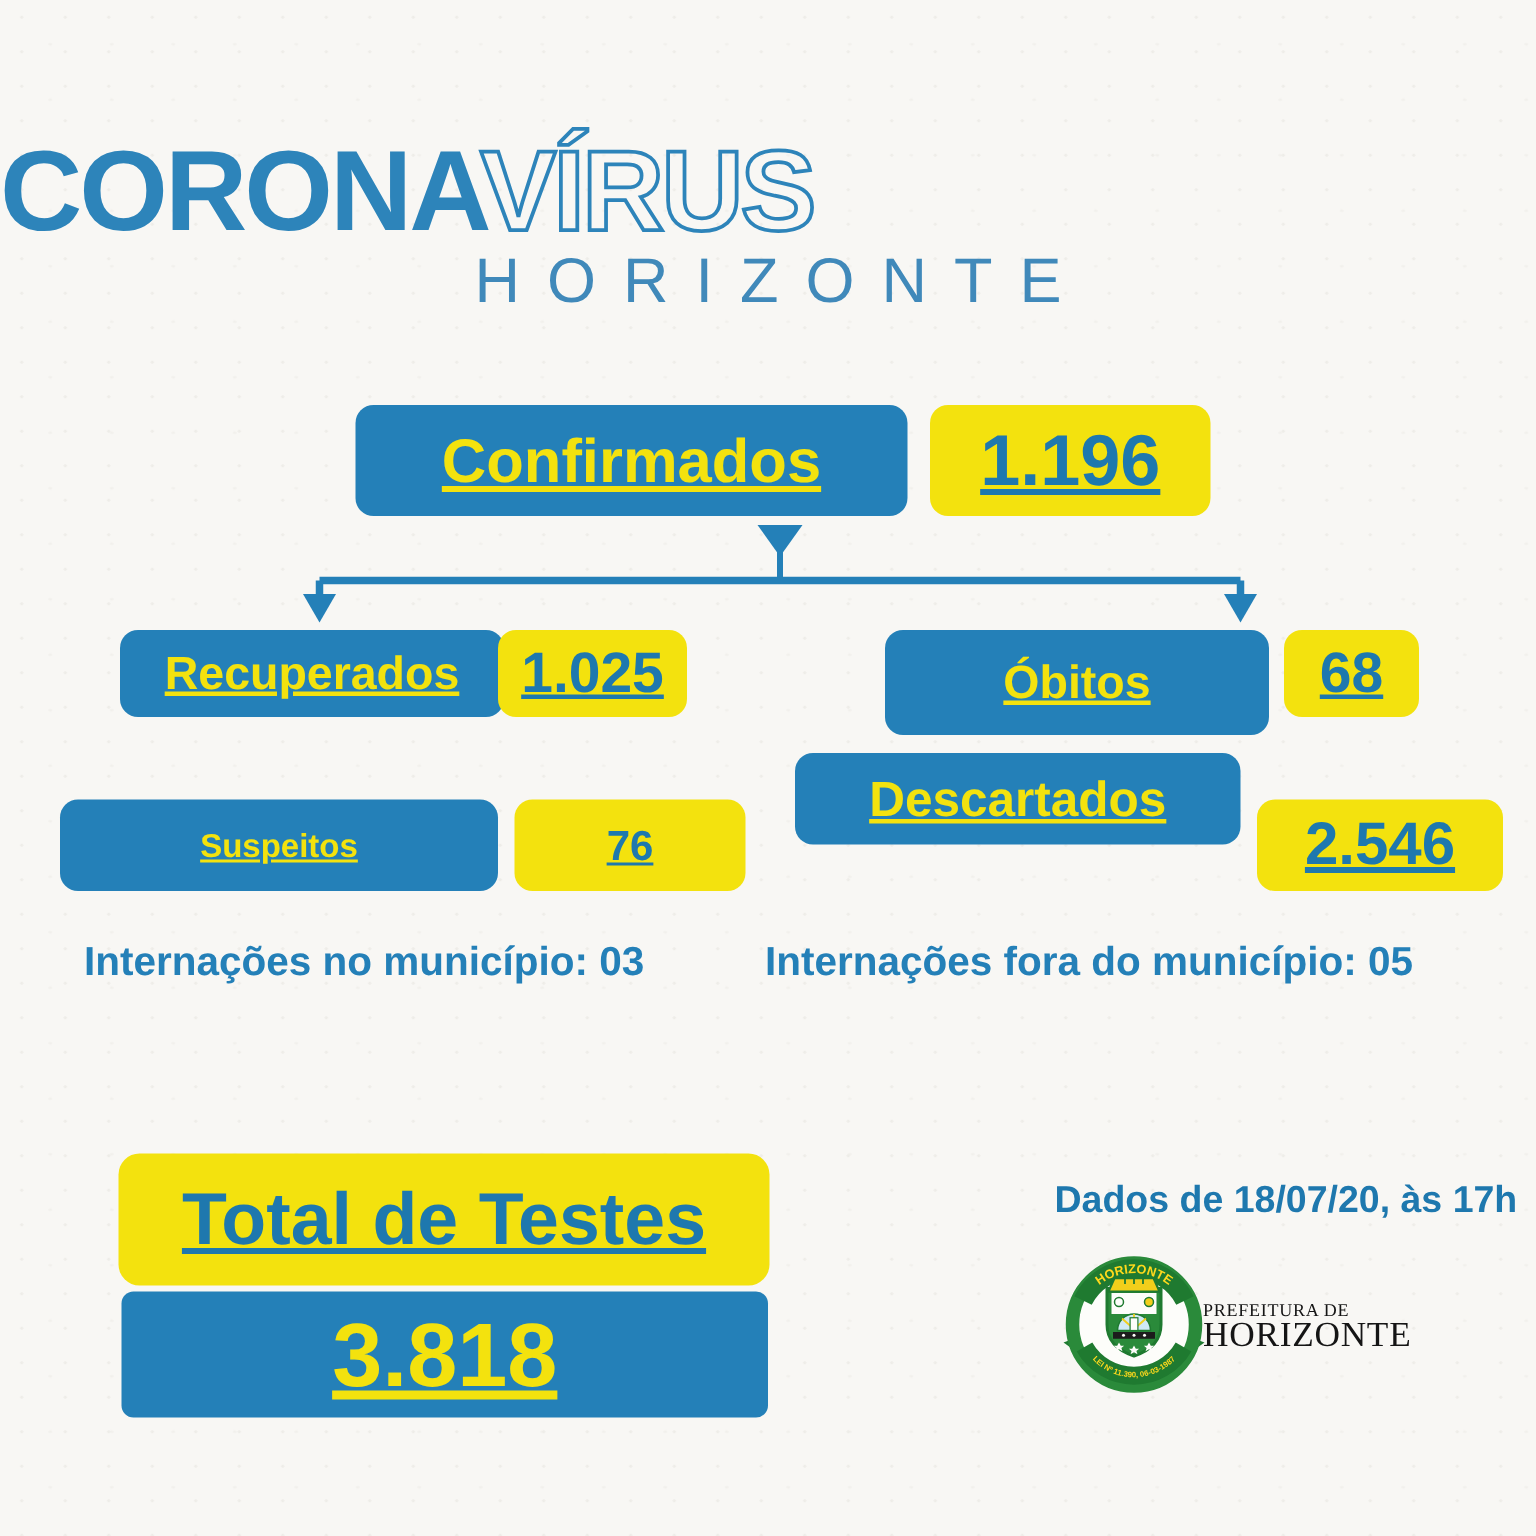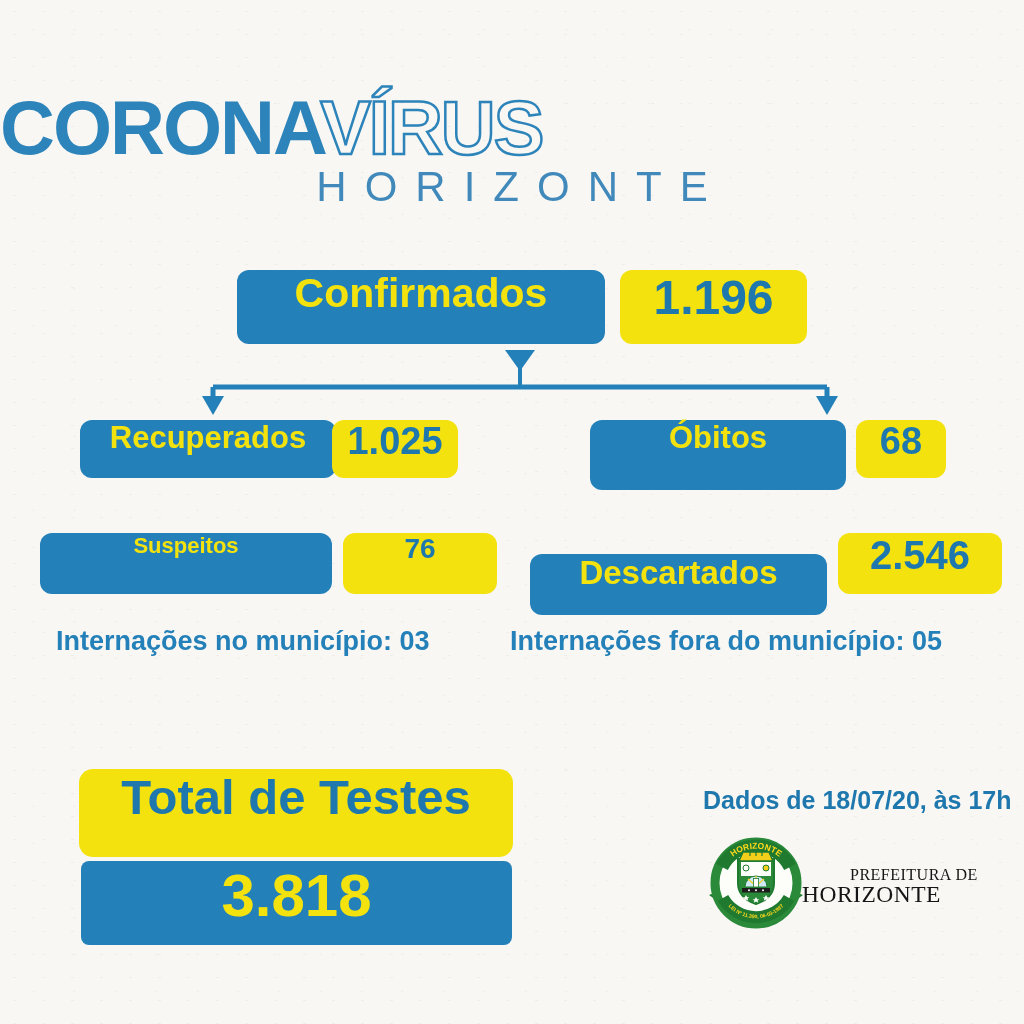--- a/index.html
+++ b/index.html
@@ -51,38 +51,38 @@
     left:0;right:0;top:163px;
     text-align:center;
     font-size:42px;font-weight:400;
     letter-spacing:18px;text-indent:18px;
     color:var(--subtitle-blue);
     white-space:nowrap;
   }
 
   
   .box{
-    display:flex;align-items:flex-start;justify-content:center;
+    display:flex;align-items:center;justify-content:center;
     border-radius:12px;
-    font-weight:bold;white-space:nowrap;
+    font-weight:bold;white-space:nowrap;text-decoration:underline;
   }
   .box.blue{background:var(--blue);color:var(--yellow);}
   .box.yellow{background:var(--yellow);color:var(--blue-text);}
 
   .conf-label {left:237px;top:270px;width:368px;height:74px;font-size:41px;}
   .conf-value {left:620px;top:270px;width:187px;height:74px;font-size:48px;}
 
   .rec-label  {left:80px; top:420px;width:256px;height:58px;font-size:31px;}
   .rec-value  {left:332px;top:420px;width:126px;height:58px;font-size:38px;}
   .obi-label  {left:590px;top:420px;width:256px;height:70px;font-size:31px;}
   .obi-value  {left:856px;top:420px;width:90px; height:58px;font-size:38px;}
 
   .sus-label  {left:40px; top:533px;width:292px;height:61px;font-size:22px;}
   .sus-value  {left:343px;top:533px;width:154px;height:61px;font-size:28px;}
-  .des-label  {left:530px;top:554px;width:297px;height:61px;font-size:33px;}
+  .des-label  {left:530px;top:502px;width:297px;height:61px;font-size:33px;}
   .des-value  {left:838px;top:533px;width:164px;height:61px;font-size:40px;}
 
   .connector{left:0;top:344px;width:1024px;height:76px;}
   .connector .stroke{stroke:var(--blue);fill:none;}
   .connector .fill{fill:var(--blue);}
 
   .hosp{
     top:626px;
     font-size:27px;font-weight:bold;color:var(--blue);
     white-space:nowrap;
@@ -101,21 +101,21 @@
     white-space:nowrap;
     margin-left:16px;
   }
   .crest{left:706px;top:835px;width:100px;height:100px;}
   .org{
     left:802px;top:867px;
     font-family:"Liberation Serif", serif;
     color:var(--ink);line-height:1.02;
     white-space:nowrap;
   }
-  .org .l1{font-size:16px;letter-spacing:.5px;padding-left:48px;}
+  .org .l1{font-size:12px;letter-spacing:.5px;}
   .org .l2{font-size:23.5px;letter-spacing:.5px;}
 </style>
 </head>
 <body>
 
 <div class="abs title">
   <span class="solid">CORONA</span><span class="outline">VÍRUS</span>
 </div>
 <div class="abs subtitle">HORIZONTE</div>
 

